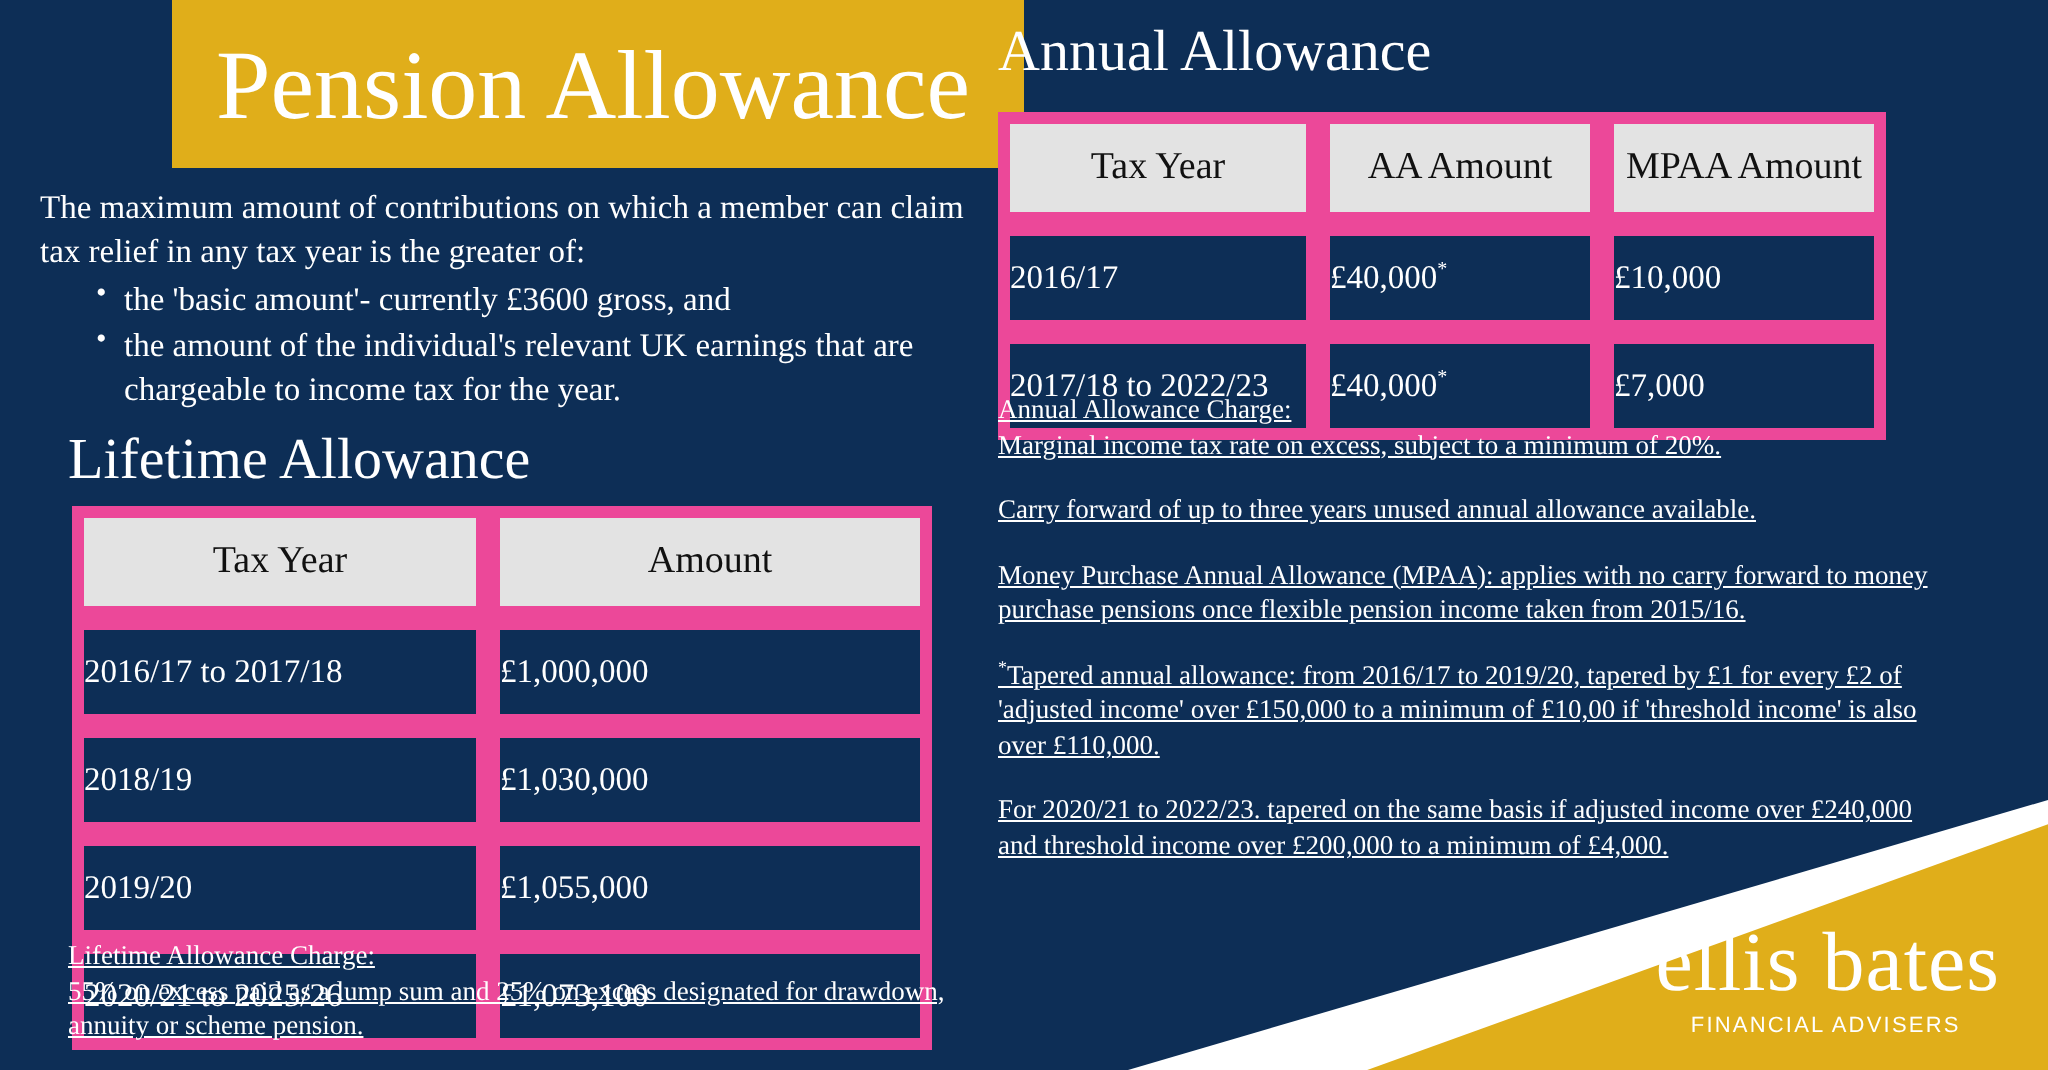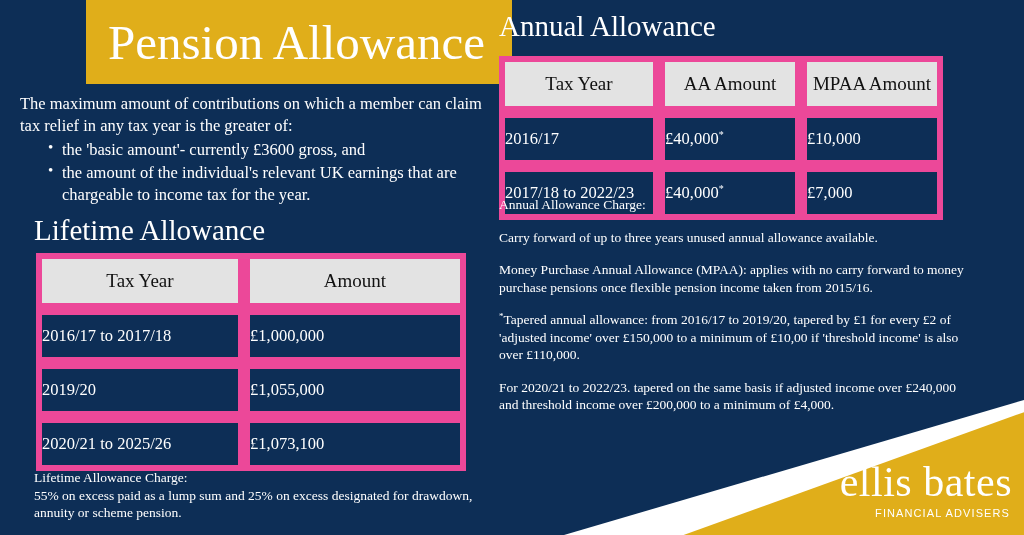--- a/index.html
+++ b/index.html
@@ -35,23 +35,23 @@
   .wedge-gold {
     position: absolute;
     inset: 0;
     background: #e0ae1a;
     clip-path: polygon(100% 9%, 100% 100%, 26% 100%);
   }
 
   
   .logo {
     position: absolute;
-    right: 12px;
+    right: 24px;
     bottom: 16px;
-    text-align: right;
+    text-align: center;
     line-height: 1;
   }
   .logo-wordmark {
     font-family: "Liberation Serif", "DejaVu Serif", serif;
     font-size: 42px;
     font-weight: 400;
     color: #ffffff;
     letter-spacing: 0.5px;
     display: block;
   }
@@ -204,20 +204,21 @@
   .table-annual col.c3 { width: 142px; }
 
   
   .note {
     font-size: 13.5px;
     line-height: 1.3;
     color: #ffffff;
   }
   .note p {
     margin: 0;
+    text-decoration: underline;
   }
   .note-block + .note-block {
     margin-top: 15px;
   }
   .notes-lifetime {
     position: absolute;
     left: 34px;
     top: 469px;
     width: 450px;
   }
@@ -264,20 +265,24 @@
           <th>Tax Year</th>
           <th>Amount</th>
         </tr>
       </thead>
       <tbody>
         <tr>
           <td>2016/17 to 2017/18</td>
           <td>£1,000,000</td>
         </tr>
         <tr>
+          <td>2018/19</td>
+          <td>£1,030,000</td>
+        </tr>
+        <tr>
           <td>2019/20</td>
           <td>£1,055,000</td>
         </tr>
         <tr>
           <td>2020/21 to 2025/26</td>
           <td>£1,073,100</td>
         </tr>
       </tbody>
     </table>
 
@@ -317,20 +322,21 @@
           <td>2017/18 to 2022/23</td>
           <td class="cell-sup"><span>£40,000</span><sup>*</sup></td>
           <td>£7,000</td>
         </tr>
       </tbody>
     </table>
 
     <div class="note notes-annual" style="left:15px;">
       <div class="note-block">
         <p>Annual Allowance Charge:</p>
+        <p>Marginal income tax rate on excess, subject to a minimum of 20%.</p>
       </div>
       <div class="note-block">
         <p>Carry forward of up to three years unused annual allowance available.</p>
       </div>
       <div class="note-block">
         <p>Money Purchase Annual Allowance (MPAA): applies with no carry forward to money purchase pensions once flexible pension income taken from 2015/16.</p>
       </div>
       <div class="note-block note-sup">
         <p><sup>*</sup><span>Tapered annual allowance: from 2016/17 to 2019/20, tapered by £1 for every £2 of 'adjusted income' over £150,000 to a minimum of £10,00 if  'threshold income' is also over £110,000.</span></p>
       </div>

